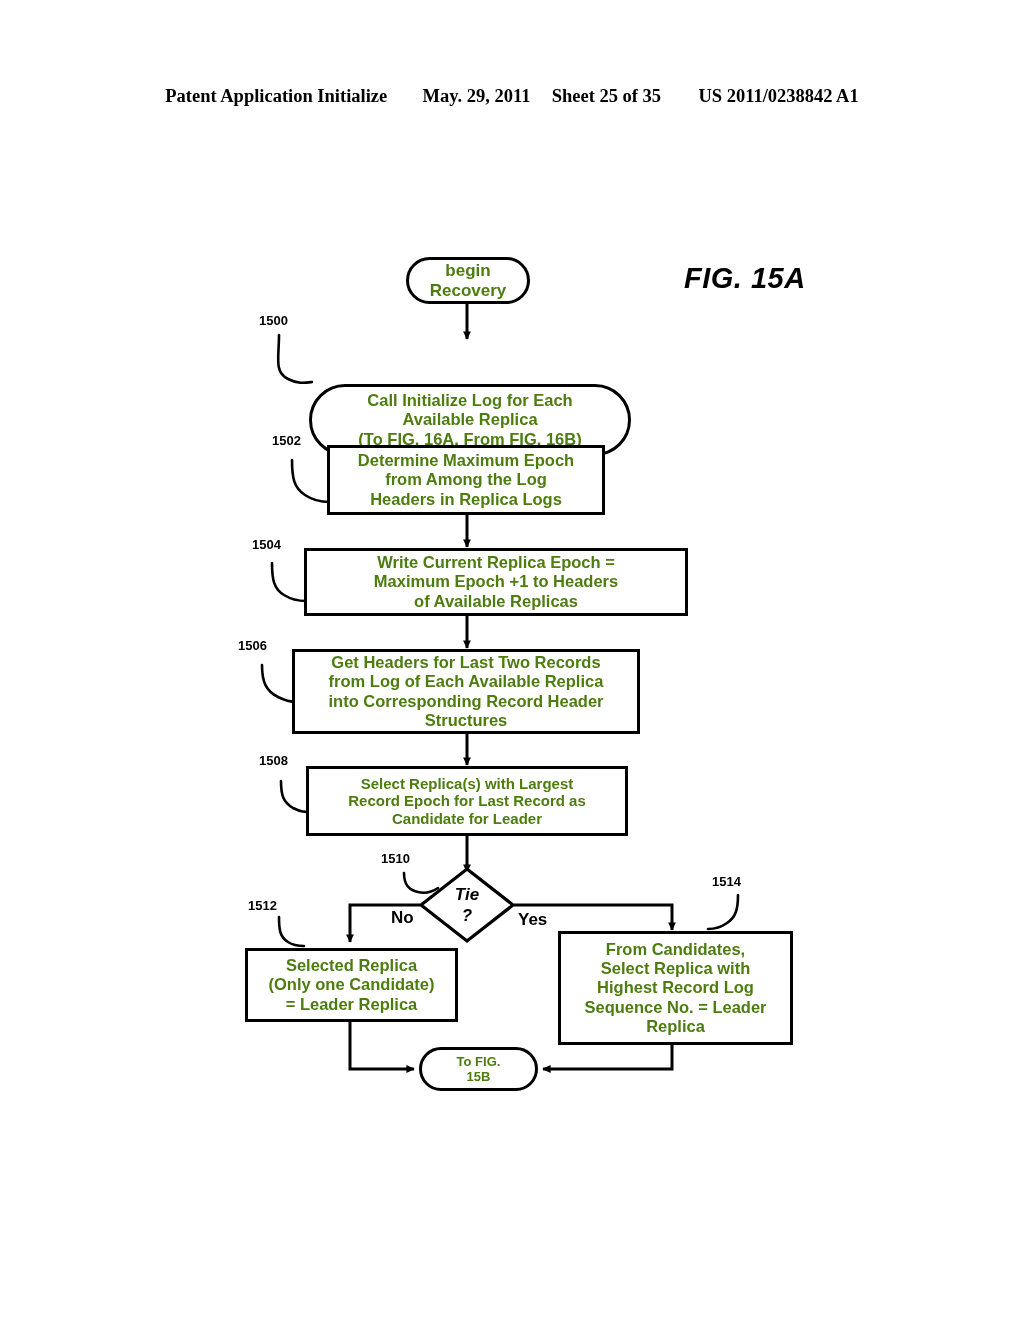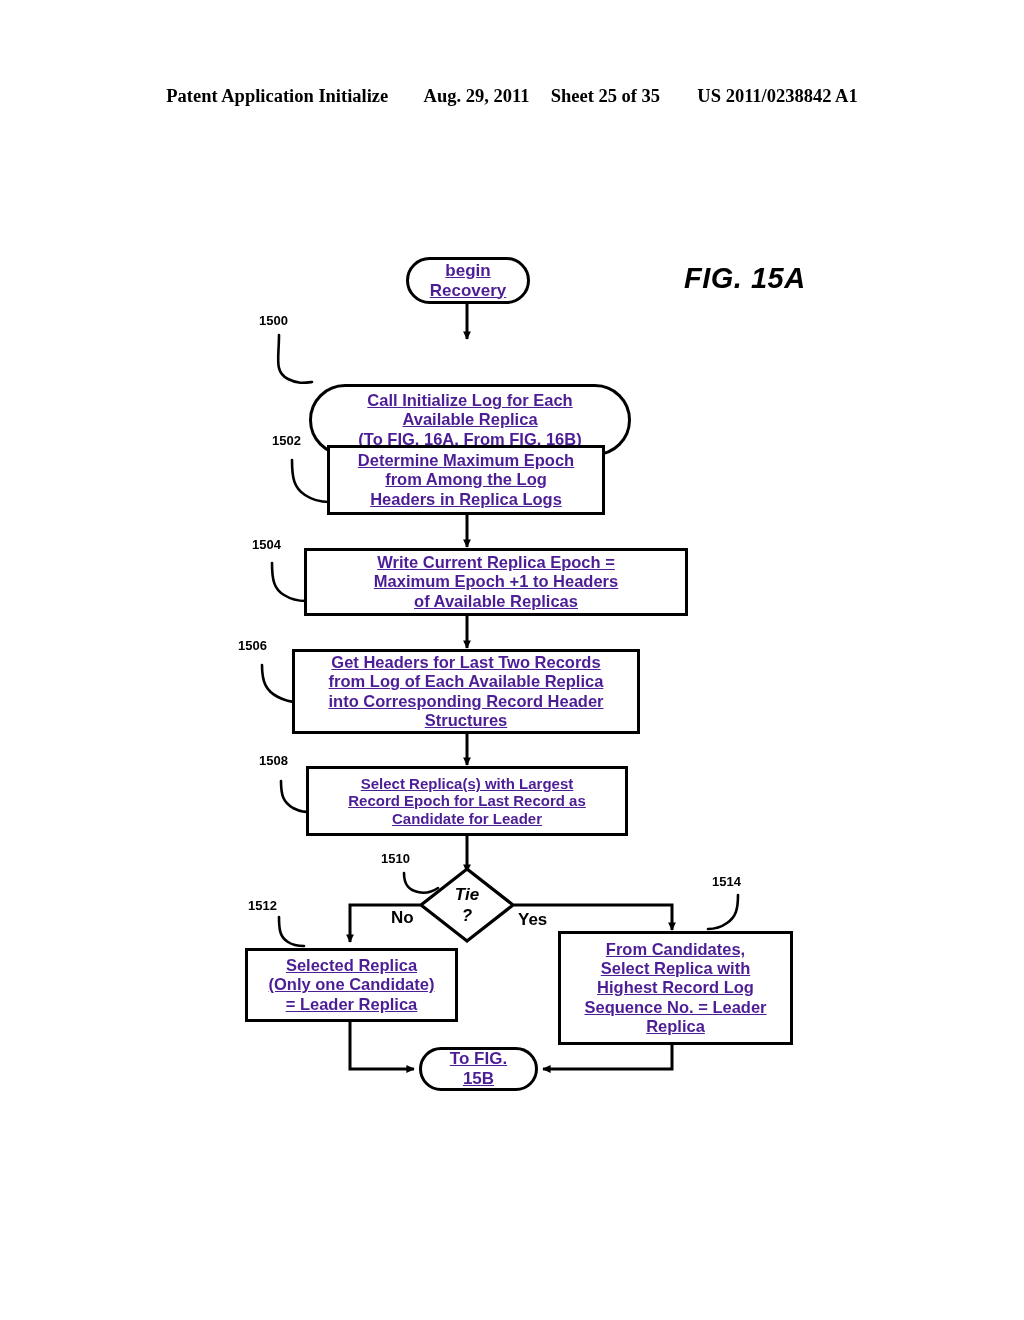--- a/index.html
+++ b/index.html
@@ -47,30 +47,29 @@
     color: #000000;
     white-space: nowrap;
   }
 
   
   .node {
     position: absolute;
     box-sizing: border-box;
     border: 3px solid #000000;
     background: #ffffff;
-    color: #4c1d95;
+    color: #4d7c0f;
     font-family: "Liberation Sans", sans-serif;
     font-weight: bold;
     display: flex;
     align-items: center;
     justify-content: flex-end;
     text-align: center;
     line-height: 1.16;
     z-index: 3;
-    text-decoration: underline;
   }
   .node .txt { width: 100%; padding: 0 4px; }
   .terminal { border-radius: 999px; border-width: 3px; }
   .proc { border-radius: 0; }
   .rounded-proc { border-radius: 40px; margin-top: 44px; }
 
   
   .diamond-wrap {
     position: absolute;
     z-index: 3;
@@ -135,21 +134,21 @@
   }
 </style>
 </head>
 <body>
 
 <div id="page">
 
   <div id="pub-header">
     <span>Patent Application Initialize</span>
     <span class="hdr-gap-a"></span>
-    <span>Aug. 29, 2011</span>
+    <span>May. 29, 2011</span>
     <span class="hdr-gap-b"></span>
     <span>Sheet 25 of 35</span>
     <span class="hdr-gap-c"></span>
     <span>US 2011/0238842 A1</span>
   </div>
 
   <div id="fig-title">FIG. 15A</div>
 
   <svg id="connectors" viewBox="0 0 1024 1320" width="1024" height="1320" xmlns="http://www.w3.org/2000/svg">
     <defs>
@@ -274,20 +273,20 @@
     <div class="txt">
       <span>From Candidates,</span><br>
       <span>Select Replica with</span><br>
       <span>Highest Record Log</span><br>
       <span>Sequence No. = Leader</span><br>
       <span>Replica</span>
     </div>
   </div>
   <div class="ref-num" style="left:712px; top:874px;">1514</div>
 
-  <div class="node terminal" style="left:419px; top:1047px; width:119px; height:44px; font-size:17px;">
+  <div class="node terminal" style="left:419px; top:1047px; width:119px; height:44px; font-size:13px;">
     <div class="txt">
       <span>To FIG.</span><br>
       <span>15B</span>
     </div>
   </div>
 
 </div>
 
 </body></html>

